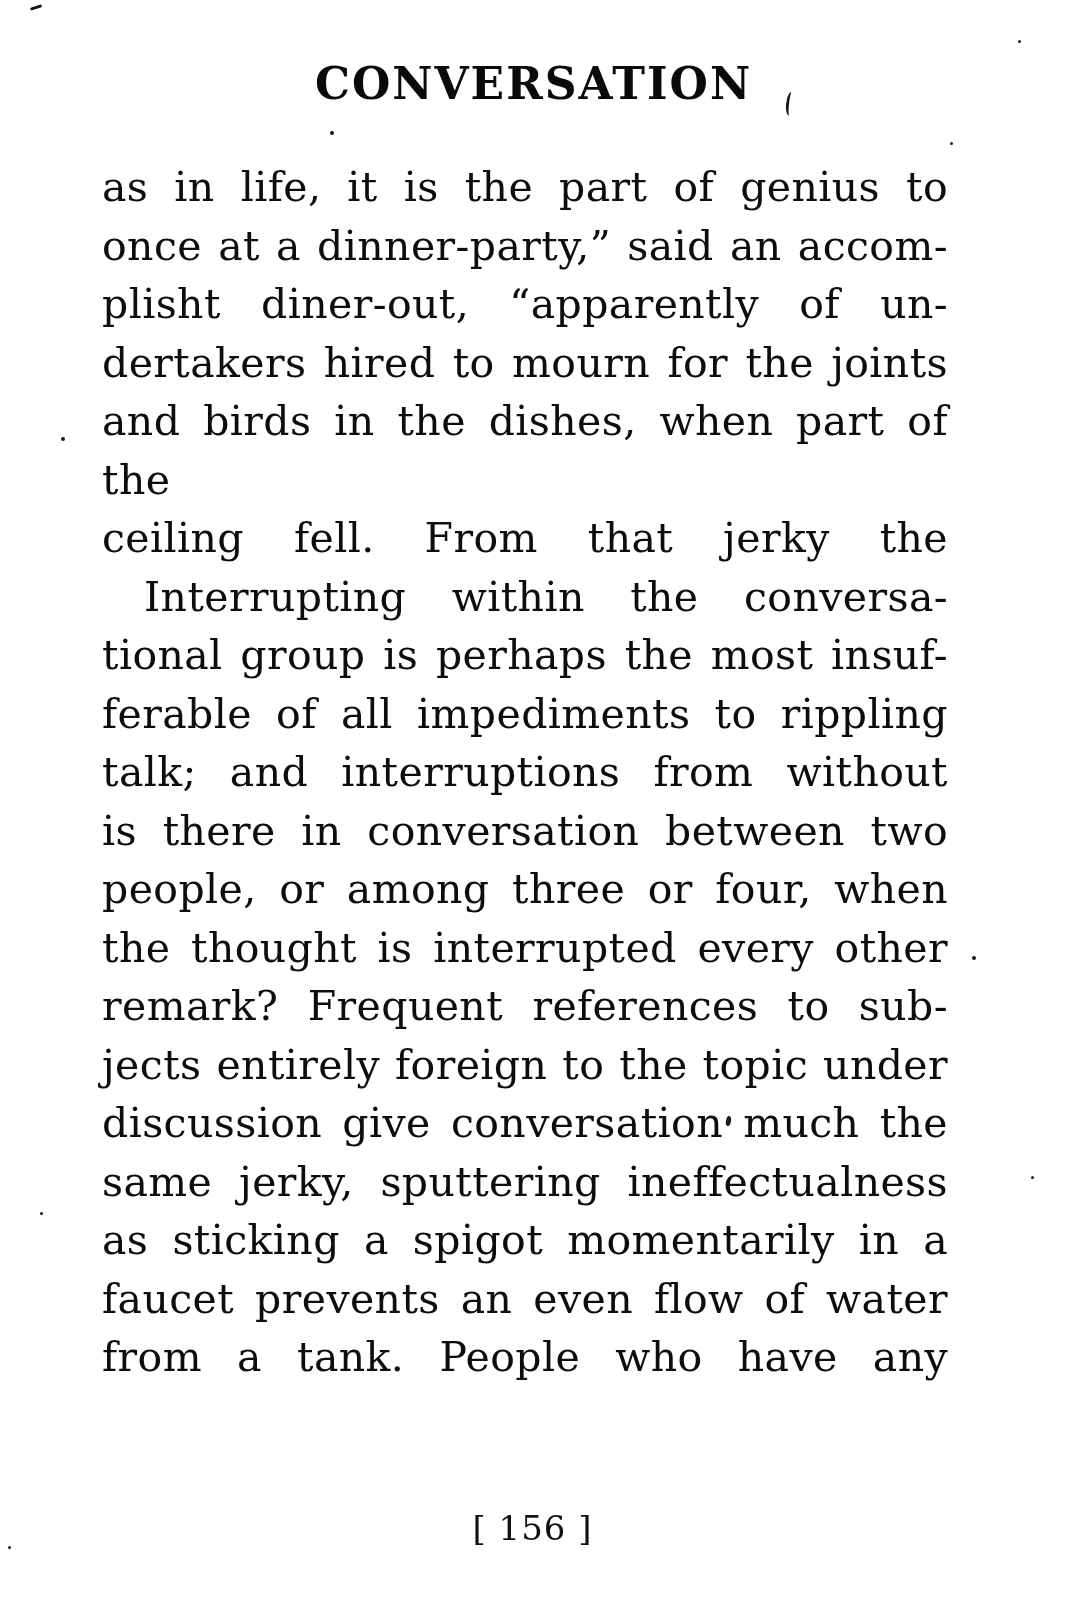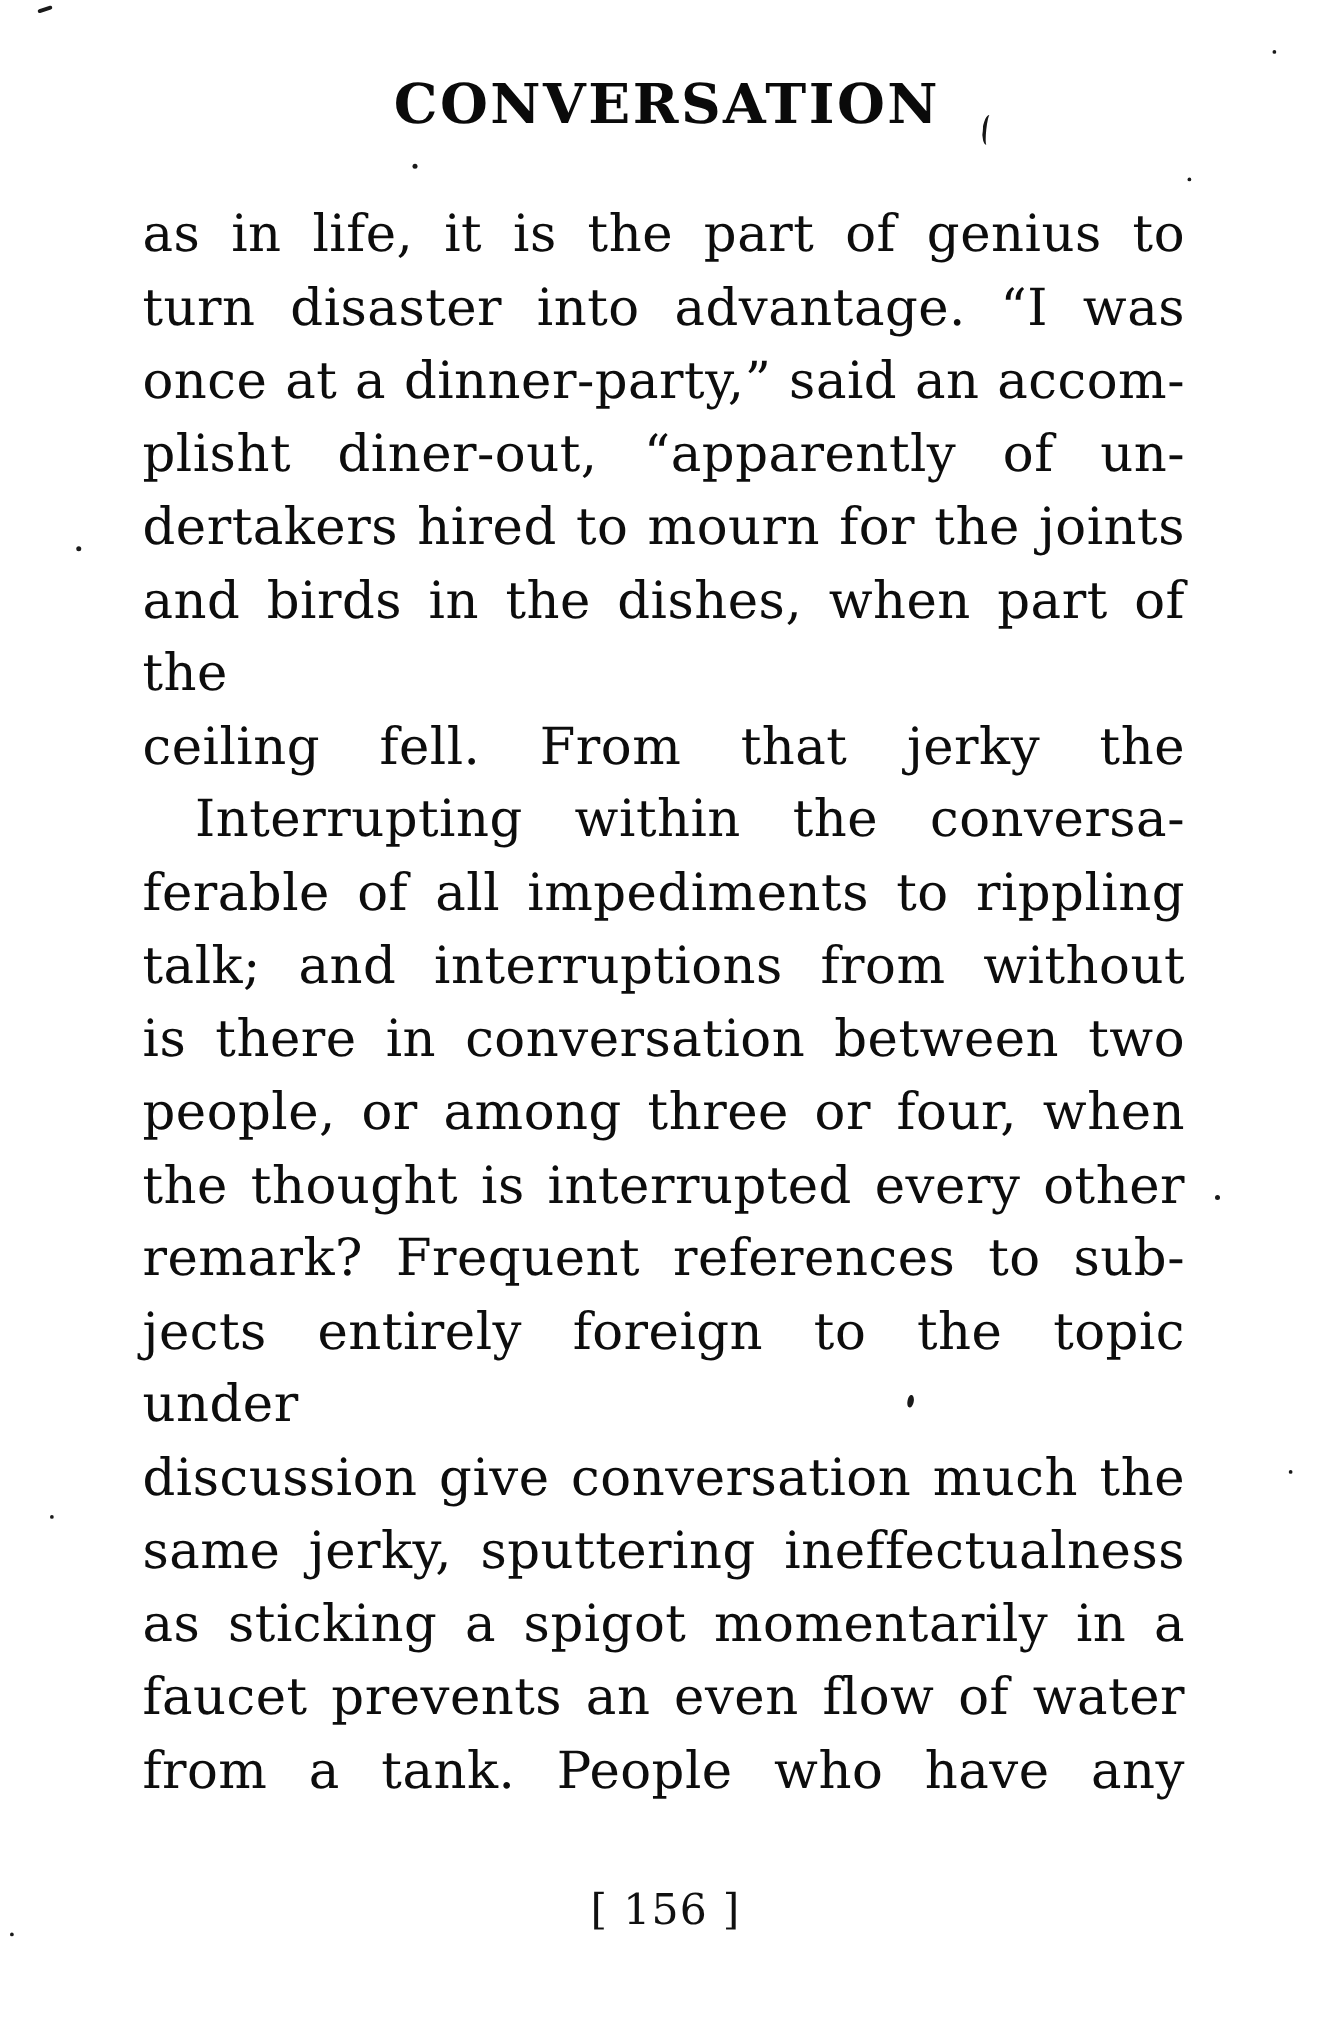--- a/index.html
+++ b/index.html
@@ -38,21 +38,20 @@
     font-size: 41px;
     line-height: 58.5px;
     letter-spacing: 0.4px;
     color: #0d0d0d;
   }
   .line {
     text-align: justify;
     text-align-last: justify;
     white-space: nowrap;
     white-space: normal;
-    margin-left: 12px;
   }
   .line.para-end {
     text-align-last: left;
     word-spacing: 9px;
   }
   .line.indent {
     padding-left: 42px;
   }
   .page-number {
     position: absolute;
@@ -88,27 +87,27 @@
 </style>
 </head>
 <body>
 
 <div class="page">
 
   <h1 class="header">CONVERSATION</h1>
 
   <div class="body-text">
       <div class="line">as in life, it is the part of genius to</div>
-      <div class="line">turn disaster into advantage.  “I was</div>
       <div class="line">once at a dinner-party,” said an accom-</div>
       <div class="line">plisht diner-out, “apparently of un-</div>
       <div class="line">dertakers hired to mourn for the joints</div>
       <div class="line">and birds in the dishes, when part of the</div>
       <div class="line">ceiling fell.  From that jerky the</div>
       <div class="line indent">Interrupting within the conversa-</div>
+      <div class="line">tional group is perhaps the most insuf-</div>
       <div class="line">ferable of all impediments to rippling</div>
       <div class="line">talk; and interruptions from without</div>
       <div class="line">is there in conversation between two</div>
       <div class="line">people, or among three or four, when</div>
       <div class="line">the thought is interrupted every other</div>
       <div class="line">remark?  Frequent references to sub-</div>
       <div class="line">jects entirely foreign to the topic under</div>
       <div class="line">discussion give conversation much the</div>
       <div class="line">same jerky, sputtering ineffectualness</div>
       <div class="line">as sticking a spigot momentarily in a</div>

